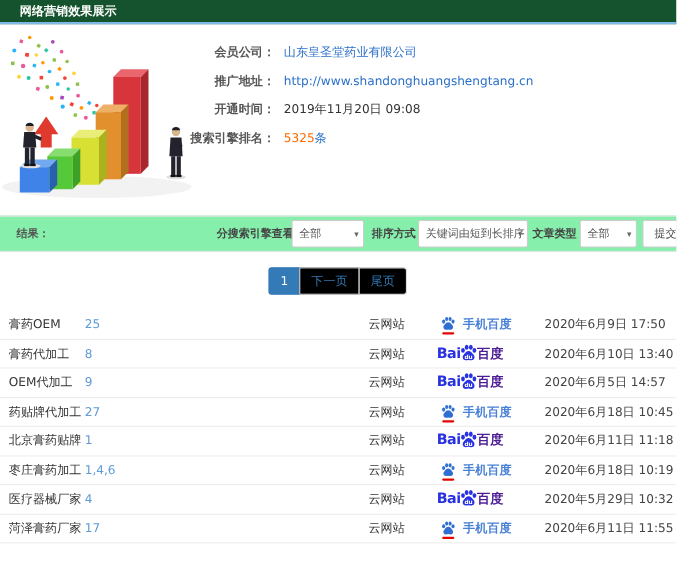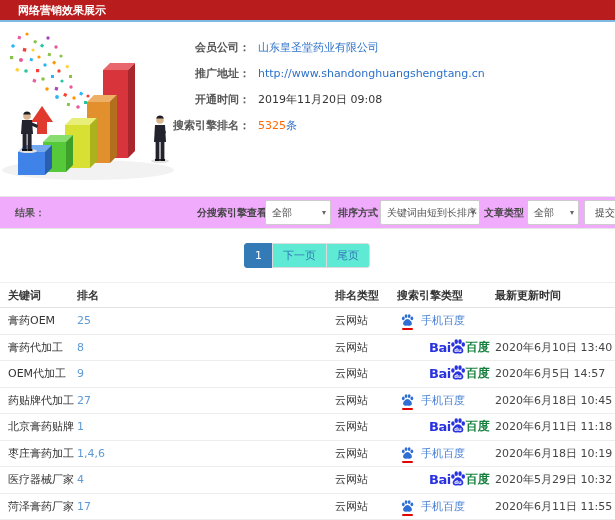--- a/index.html
+++ b/index.html
@@ -2,80 +2,80 @@
 <html><head>
 <meta charset="utf-8">
 <style>
   * { margin:0; padding:0; box-sizing:border-box; }
   html,body { width:615px; height:520px; overflow:hidden; background:#fff;
               font-family:"DejaVu Sans","Liberation Sans",sans-serif; font-size:11px; color:#333; }
   .page { position:relative; width:615px; height:520px; }
 
   
   .titlebar { position:absolute; left:0; top:0; width:615px; height:22px;
-              background:#b91c1c; border-bottom:2px solid #7db9e2;
+              background:#14532d; border-bottom:2px solid #7db9e2;
               color:#fff; font-weight:bold; font-size:11px; line-height:21px; padding-left:18px; }
 
   
   .chart-area { position:absolute; left:0; top:30px; width:185px; height:160px; }
 
   
   .info-fields { position:absolute; left:165px; top:34px; width:450px; }
   .field-row { height:26px; display:flex; align-items:center; }
   .field-label { display:inline-block; width:85px; text-align:right; font-weight:bold; color:#555; }
   .field-value { margin-left:8px; }
   .v-link { color:#2a70c8; cursor:pointer; }
   .v-plain { color:#333; }
   .v-hot { color:#ff6a00; }
 
   
   .filterbar { position:absolute; left:0; top:196px; width:615px; height:33px;
-               background:#f0abfc; border-top:1px solid #e6e6e6; border-bottom:1px solid #e6e6e6; }
+               background:#86efac; border-top:1px solid #e6e6e6; border-bottom:1px solid #e6e6e6; }
   .flabel { position:absolute; top:0; line-height:31px; font-weight:bold; color:#444; font-size:10px; white-space:nowrap; }
   .result-label { left:15px; color:#555; }
   .lbl-engine { left:197px; }
   .lbl-sort { left:338px; }
   .lbl-article { left:484px; }
   .sel { position:absolute; top:3px; height:25px; background:#fff; border:1px solid #ccc; border-radius:2px;
          font-size:10px; color:#555; line-height:23px; padding:0 13px 0 6px; white-space:nowrap; overflow:hidden; cursor:pointer; }
   .sel .caret { position:absolute; right:4px; top:0; line-height:23px; font-size:8px; color:#666; }
   .sel-engine { left:265px; width:66px; }
   .sel-sort { left:380px; width:100px; }
   .sel-article { left:527px; width:52px; }
   .submit-btn { position:absolute; top:3px; left:584px; width:44px; height:25px; background:#fff;
                 border:1px solid #ccc; border-radius:2px; font-size:10px; color:#444;
                 text-align:left; padding-left:10px; line-height:23px; cursor:pointer; }
 
   
   .pagination { position:absolute; left:0; top:243px; width:615px; text-align:center; font-size:11px; }
   .pg { display:inline-block; height:25px; line-height:23px; padding:0 10px; border:1px solid #dcdcdc;
-        background:#5eead4; color:#337ab7; margin-left:-1px; cursor:pointer; }
+        background:#000000; color:#337ab7; margin-left:-1px; cursor:pointer; }
   .pg-current { background:#337ab7; border-color:#337ab7; color:#fff; border-radius:3px 0 0 3px; }
   .pg-last { border-radius:0 3px 3px 0; }
 
   
   .table { position:absolute; left:0; top:282px; width:615px; }
   .thead, .trow { display:flex; align-items:center; width:615px; }
   .thead { height:26px; font-weight:bold; color:#333; border-top:1px solid #f0f0f0; border-bottom:1px solid #e3e3e3; }
   .trow { height:26.5px; border-bottom:1px solid #ededed; }
   .c1 { width:77px; padding-left:8px; }
   .c2 { width:258px; }
   .c3 { width:58px; }
   .c4 { width:102px; display:flex; align-items:center; padding-left:4px; }
   .c5 { flex:1; }
   .rank { color:#5e9ad6; cursor:pointer; }
   .kw { color:#333;margin-top:28px; }
   .time { color:#444; }
 
   
   .bd-logo { display:inline-flex; align-items:center; }
-  .bd-bai { color:#2932e1; font-weight:bold; font-size:13px; letter-spacing:-0.5px;margin-left:32px; }
+  .bd-bai { color:#2932e1; font-weight:bold; font-size:13px; letter-spacing:-0.5px; }
   .bd-paw { width:16px; height:17px; color:#2932e1; margin:0 0 2px -1px; }
-  .bd-cn { color:#15803d; font-weight:bold; font-size:12px;text-align:center; }
-  .mb-wrap { display:inline-flex; align-items:flex-start; }
+  .bd-cn { color:#4c1d95; font-weight:bold; font-size:12px;text-align:center; }
+  .mb-wrap { display:inline-flex; align-items:flex-start;font-weight:bold; }
   .mb-icon { position:relative; display:inline-block; width:14px; height:15px; margin-left:4px; }
   .mb-paw { width:13px; height:14px; color:#2f6fd3; }
   .mb-underline { position:absolute; left:1px; bottom:-2px; width:11px; height:2px; background:#e10601; border-radius:1px; }
   .mb-label { color:#4981d6; margin-left:6px; }
 </style>
 </head>
 <body>
 
 <div class="page">
 
@@ -220,44 +220,38 @@
       <span class="caret">▾</span>
     </div>
     <button class="submit-btn">提交</button>
   </div>
 
   <div class="pagination">
     <span class="pg pg-current">1</span><span class="pg">下一页</span><span class="pg pg-last">尾页</span>
   </div>
 
   <div class="table">
-    <div class="thead">
-      <div class="c1">关键词</div>
-      <div class="c2">排名</div>
-      <div class="c3">排名类型</div>
-      <div class="c4">搜索引擎类型</div>
-      <div class="c5">最新更新时间</div>
-    </div>
     <div id="tbody">
   <div class="trow">
     <div class="c1"><span class="kw">膏药OEM</span></div>
     <div class="c2"><span class="rank">25</span></div>
     <div class="c3"><span>云网站</span></div>
     <div class="c4">
             <span class="mb-wrap">
               <span class="mb-icon"><svg class="mb-paw" viewBox="0 0 24 26">
                   <ellipse cx="4.2" cy="10" rx="2.6" ry="3.4" fill="currentColor"></ellipse>
                   <ellipse cx="9.3" cy="5.6" rx="2.6" ry="3.5" fill="currentColor"></ellipse>
                   <ellipse cx="15.1" cy="5.6" rx="2.6" ry="3.5" fill="currentColor"></ellipse>
                   <ellipse cx="20.1" cy="10" rx="2.6" ry="3.4" fill="currentColor"></ellipse>
                   <path d="M12 11c-3 0-4.5 2.2-6 4-1.3 1.5-2.2 2.7-2.2 4.6 0 2.4 1.9 4.2 4.4 4.2 1.6 0 2.5-.5 3.8-.5s2.2.5 3.8.5c2.5 0 4.4-1.8 4.4-4.2 0-1.9-.9-3.1-2.2-4.6-1.5-1.8-3-4-6-4z" fill="currentColor"></path>
                 </svg><span class="mb-underline"></span></span>
               <span class="mb-label">手机百度</span>
             </span>
           </div>
+    <div class="c5"><span class="time">2020年6月9日 17:50</span></div>
   </div>
 
   <div class="trow">
     <div class="c1"><span class="kw">膏药代加工</span></div>
     <div class="c2"><span class="rank">8</span></div>
     <div class="c3"><span>云网站</span></div>
     <div class="c4">
             <span class="bd-logo">
               <span class="bd-bai">Bai</span>
               <svg class="bd-paw" viewBox="0 0 24 26">

